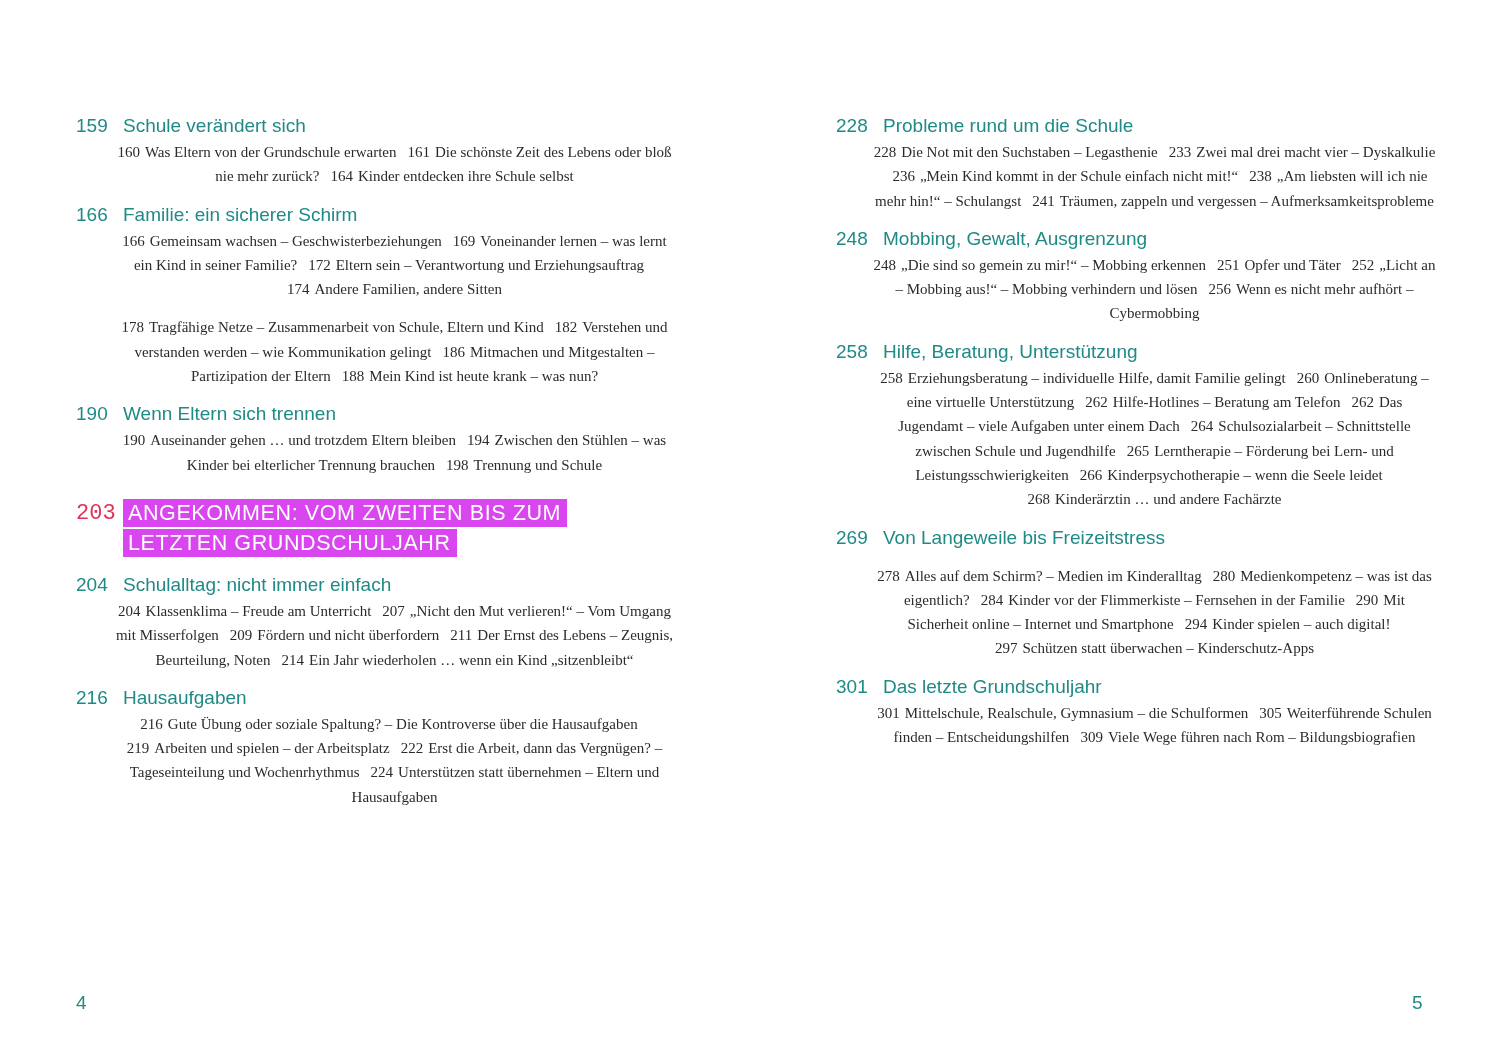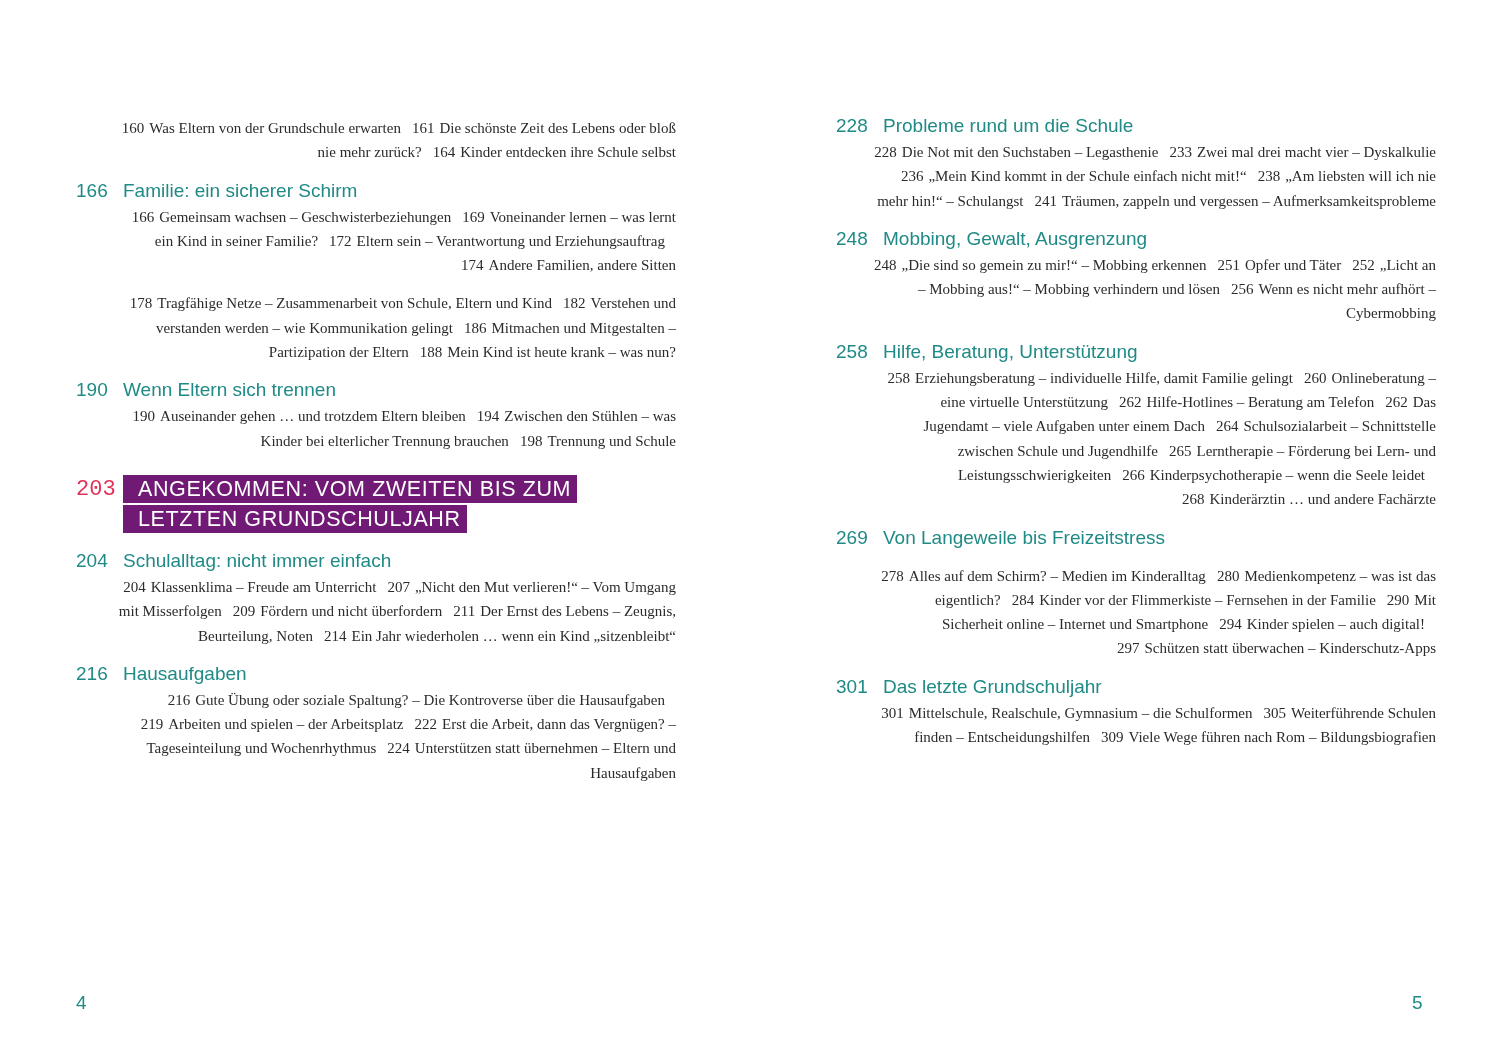--- a/index.html
+++ b/index.html
@@ -11,42 +11,46 @@
   .page-left .col { left:76px; top:114px; width:600px; }
   .page-right .col { left:86px; top:114px; width:600px; }
 
   .entry { margin-bottom:14px; }
   .head { display:flex; align-items:baseline; color:#1f8a86;
           font-family:"Liberation Sans", sans-serif; font-size:19px; line-height:24px; }
   .head .num { width:47px; flex:none; }
   .head .title { flex:1; }
   .body { margin-left:37px; margin-top:2px; color:#2b2b2b;
           font-family:"Liberation Serif", serif; font-size:15px; line-height:24.3px;
-          text-align:right; }
+          text-align:center; }
   .body .sub { }
   .body .pn { margin-right:5px; }
   .body .sep { display:inline-block; width:11px; }
 
   .part { display:flex; align-items:flex-start; margin-top:22px; margin-bottom:14px; }
   .part .num { width:47px; flex:none; color:#e03157; font-family:Liberation Mono, monospace;
                font-size:22px; line-height:28px; padding-top:1px; }
   .part .titlebox { flex:1; font-family:"Liberation Sans", sans-serif; font-size:21.5px; letter-spacing:0.6px; color:#fff; line-height:28px; }
-  .part .line { display:inline-block; background:#701a75; padding:0 6px 0 15px; margin-bottom:2px; }
+  .part .line { display:inline-block; background:#d946ef; padding:0 6px 0 5px; margin-bottom:2px; }
 
   .pagenum { position:absolute; top:992px; color:#1f8a86; font-family:"Liberation Sans", sans-serif; font-size:19px; }
   .page-left .pagenum { left:76px; }
   .page-right .pagenum { left:662px; }
 </style>
 </head>
 <body>
 
 <div class="page page-left">
   <div class="col">
     <div id="left-entries">
         <div class="entry">
+          <div class="head">
+            <span class="num">159</span>
+            <span class="title">Schule verändert sich</span>
+          </div>
           <div class="body"><span class="sub"><span class="pn">160</span><span>Was Eltern von der Grundschule erwarten</span></span><span class="sep"></span><span class="sub"><span class="pn">161</span><span>Die schönste Zeit des Lebens oder bloß nie mehr zurück?</span></span><span class="sep"></span><span class="sub"><span class="pn">164</span><span>Kinder entdecken ihre Schule selbst</span></span></div>
         </div>
         <div class="entry">
           <div class="head">
             <span class="num">166</span>
             <span class="title">Familie: ein sicherer Schirm</span>
           </div>
           <div class="body"><span class="sub"><span class="pn">166</span><span>Gemeinsam wachsen – Geschwisterbeziehungen</span></span><span class="sep"></span><span class="sub"><span class="pn">169</span><span>Voneinander lernen – was lernt ein Kind in seiner Familie?</span></span><span class="sep"></span><span class="sub"><span class="pn">172</span><span>Eltern sein – Verantwortung und Erziehungsauftrag</span></span><span class="sep"></span><span class="sub"><span class="pn">174</span><span>Andere Familien, andere Sitten</span></span></div>
         </div>
         <div class="entry">

